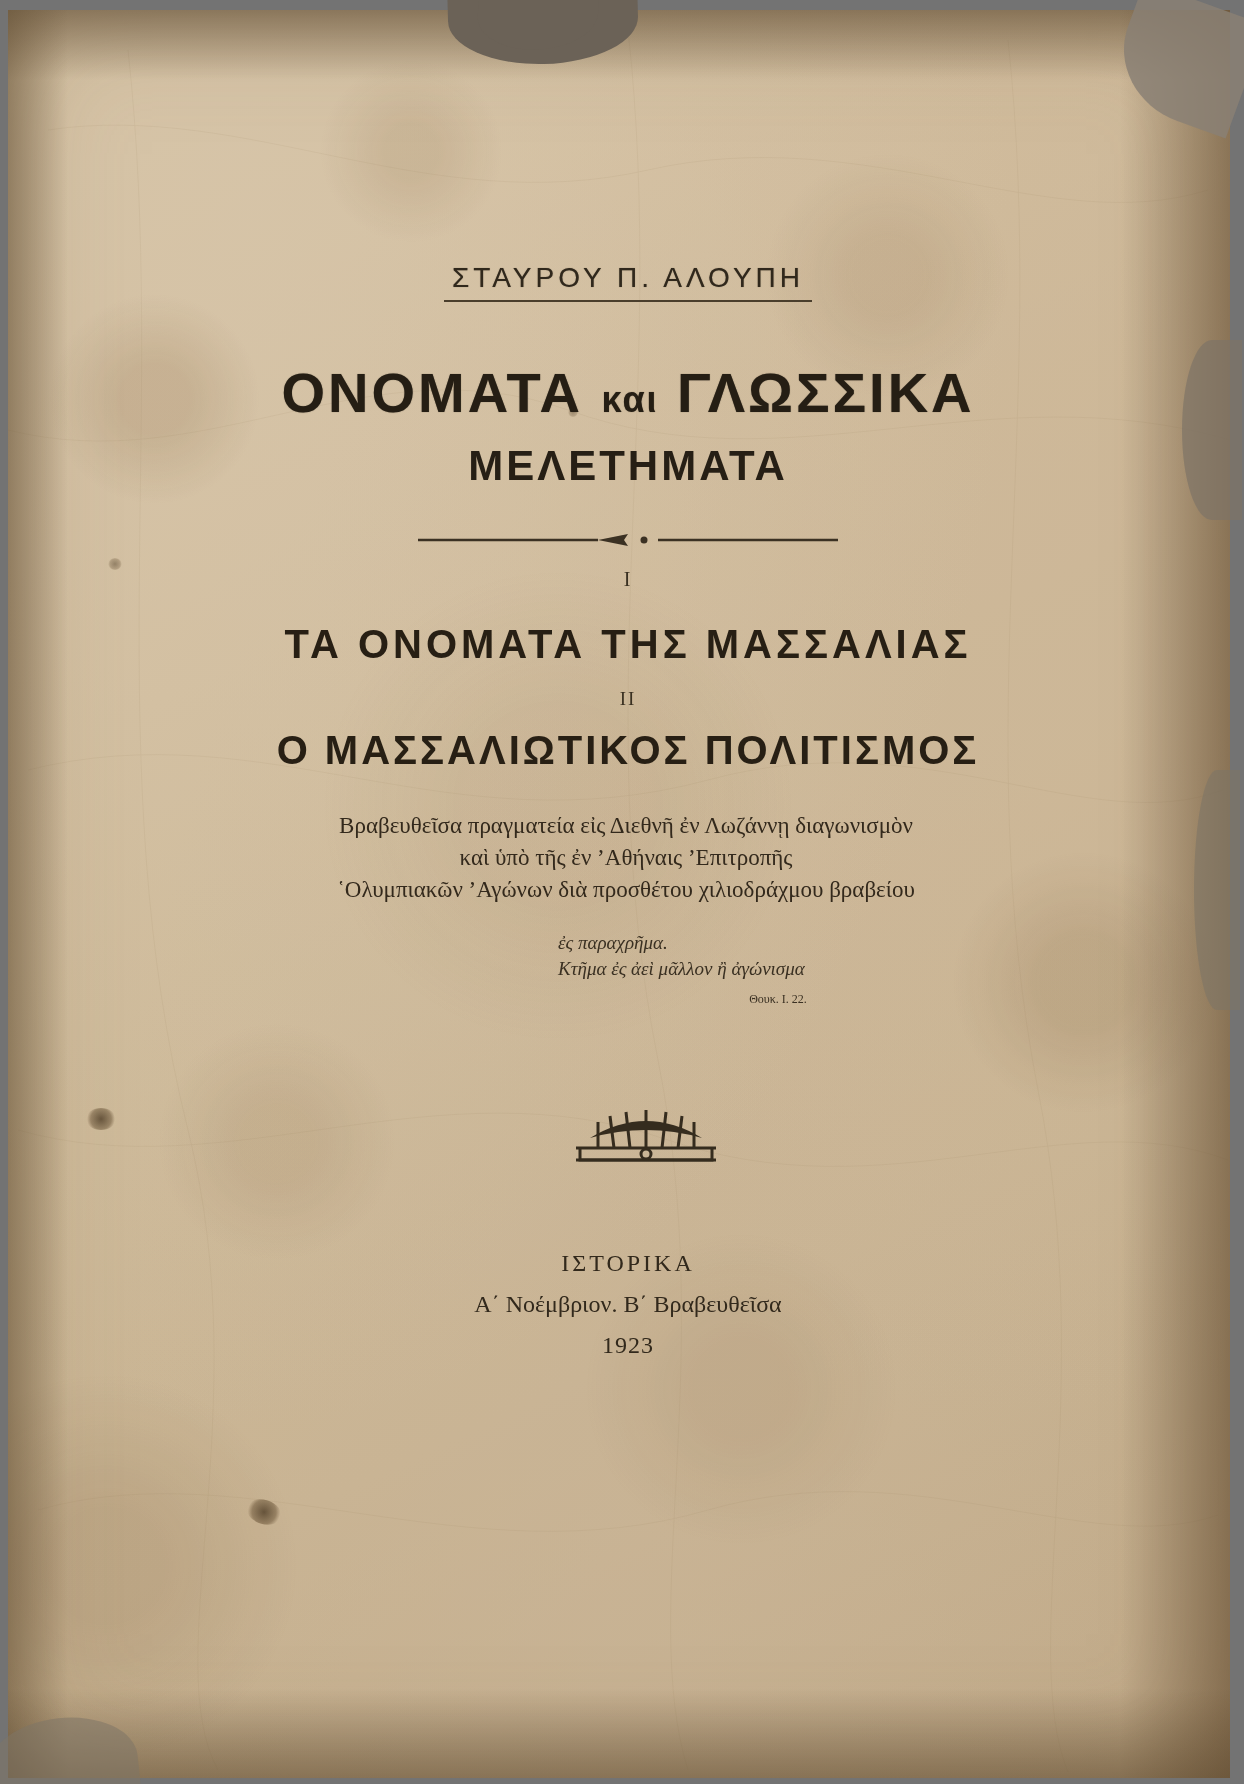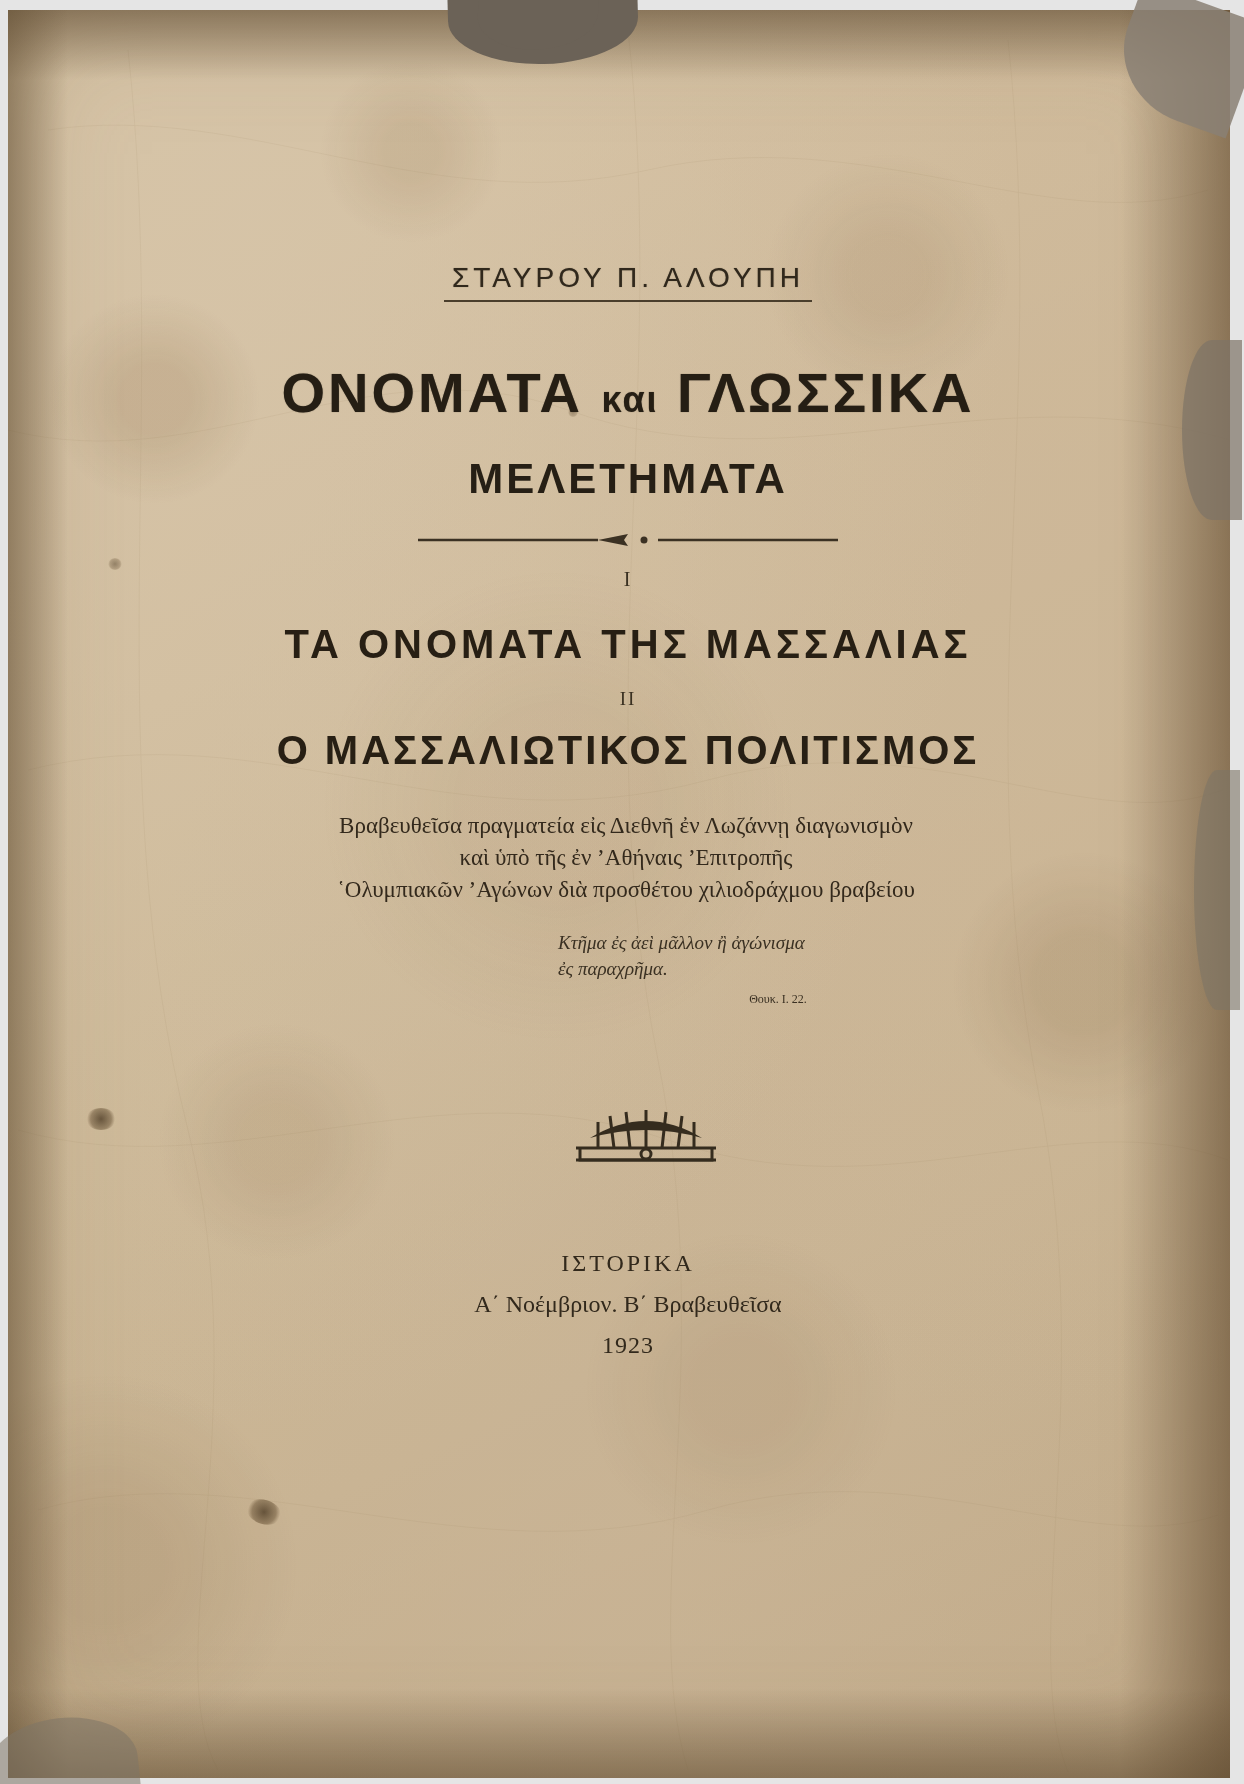--- a/index.html
+++ b/index.html
@@ -8,21 +8,21 @@
     background: #6b6257;
   }
   body {
     font-family: "Liberation Sans", sans-serif;
   }
   #page {
     position: relative;
     width: 1244px;
     height: 1784px;
     overflow: hidden;
-    background: #e5e5e5;
+    background: #737373;
   }
   
   .paper {
     position: absolute;
     left: 8px;
     top: 10px;
     width: 1222px;
     height: 1768px;
     background:
       radial-gradient(ellipse at 20% 12%, rgba(214,196,168,0.85) 0%, rgba(0,0,0,0) 55%),
@@ -162,21 +162,20 @@
     font-weight: 600;
     letter-spacing: 2px;
   }
   .title2 {
     position: absolute;
     top: 432px; left: 0; right: 0;
     font-size: 42px;
     font-weight: 700;
     letter-spacing: 3px;
     color: #261f15;
-    margin-top: 13px;
   }
   .rule-orn {
     position: absolute;
     top: 520px; left: 0; right: 0;
     height: 20px;
   }
   .numeral-1 {
     position: absolute;
     top: 558px; left: 0; right: 0;
     font-size: 20px;
@@ -327,22 +326,22 @@
       <div class="numeral-2">II</div>
       <div class="sect2">Ο ΜΑΣΣΑΛΙΩΤΙΚΟΣ ΠΟΛΙΤΙΣΜΟΣ</div>
 
       <div class="award">
         <div>Βραβευθεῖσα πραγματεία εἰς Διεθνῆ ἐν Λωζάννῃ διαγωνισμὸν</div>
         <div>καὶ ὑπὸ τῆς ἐν ’Αθήναις ’Επιτροπῆς</div>
         <div>῾Ολυμπιακῶν ’Αγώνων διὰ προσθέτου χιλιοδράχμου βραβείου</div>
       </div>
 
       <div class="epigraph">
+        <div>ἐς παραχρῆμα.</div>
         <div>Κτῆμα ἐς ἀεὶ μᾶλλον ἢ ἀγώνισμα</div>
-        <div>ἐς παραχρῆμα.</div>
         <span class="cite">Θουκ. Ι. 22.</span>
       </div>
 
       <div class="ornament">
         <svg width="1000" height="80" viewBox="0 0 1000 80">
           <g fill="none" stroke="#352c1e" stroke-width="3">
             <path d="M470,56 L470,30 M486,56 L482,24 M502,56 L498,20 M518,56 L518,18 M534,56 L538,20 M550,56 L554,24 M566,56 L566,30"></path>
             <path d="M448,56 L588,56"></path>
             <path d="M452,56 L452,68 L584,68 L584,56"></path>
             <path d="M448,68 L588,68"></path>

